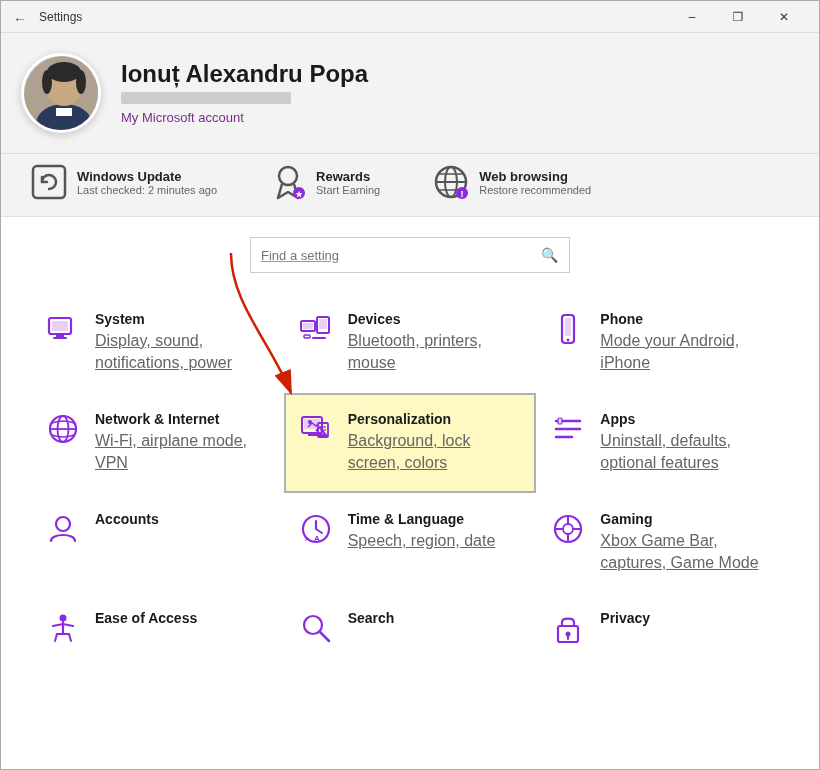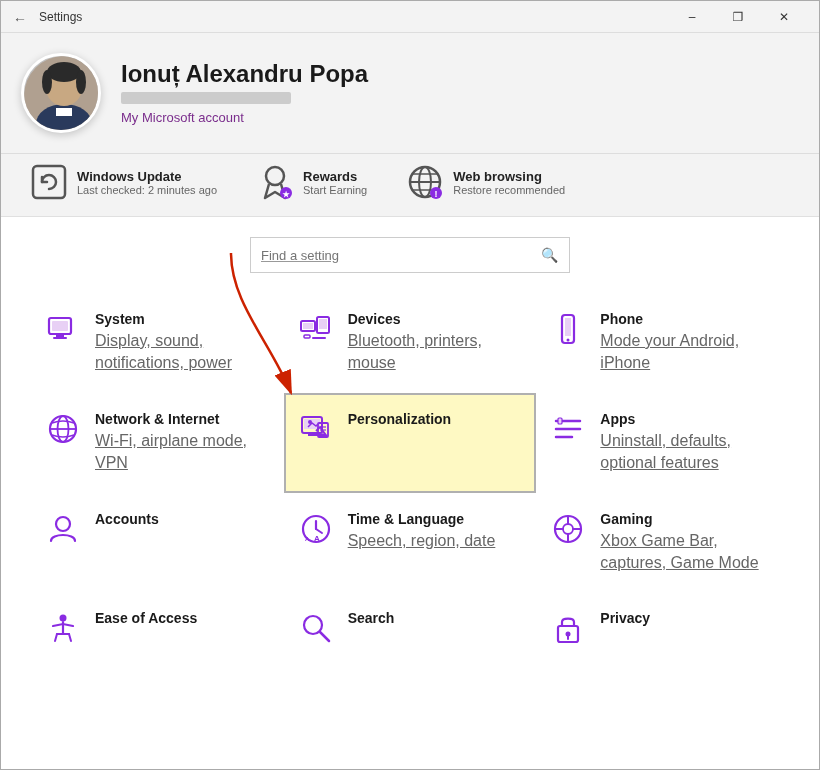--- a/index.html
+++ b/index.html
@@ -92,21 +92,21 @@
       color: #7a2d8c;
       text-decoration: none;
       cursor: pointer;
     }
 
     
     .status-bar {
       background: #f3f3f3;
       padding: 10px 30px 16px;
       display: flex;
-      gap: 40px;
+      gap: 53px;
       border-bottom: 1px solid #e0e0e0;
     }
     .status-item {
       display: flex;
       align-items: center;
       gap: 10px;
     }
     .status-icon {
       width: 36px;
       height: 36px;
@@ -387,20 +387,21 @@
           <circle cx="10" cy="9" r="2" fill="#8a2be2"></circle>
           <path d="M16 18 L20 14 L26 22 L8 22" stroke="#8a2be2" stroke-width="1.8" fill="none"></path>
           <rect x="18" y="10" width="10" height="14" rx="1" stroke="#8a2be2" stroke-width="1.8" fill="none"></rect>
           <line x1="20" y1="14" x2="26" y2="14" stroke="#8a2be2" stroke-width="1.2"></line>
           <line x1="20" y1="17" x2="26" y2="17" stroke="#8a2be2" stroke-width="1.2"></line>
           <line x1="20" y1="20" x2="24" y2="20" stroke="#8a2be2" stroke-width="1.2"></line>
         </svg>
       </div>
       <div>
         <div class="setting-text-title">Personalization</div>
+        <div class="setting-text-sub">Background, lock screen, colors</div>
       </div>
     </div>
 
     <div class="setting-item">
       <div class="setting-icon">
         <svg viewBox="0 0 32 32" fill="none">
           <line x1="4" y1="8" x2="28" y2="8" stroke="#8a2be2" stroke-width="2.5" stroke-linecap="round"></line>
           <line x1="4" y1="16" x2="28" y2="16" stroke="#8a2be2" stroke-width="2.5" stroke-linecap="round"></line>
           <line x1="4" y1="24" x2="20" y2="24" stroke="#8a2be2" stroke-width="2.5" stroke-linecap="round"></line>
           <rect x="6" y="5" width="4" height="6" rx="1" fill="#e8d0f5" stroke="#8a2be2" stroke-width="1.2"></rect>

